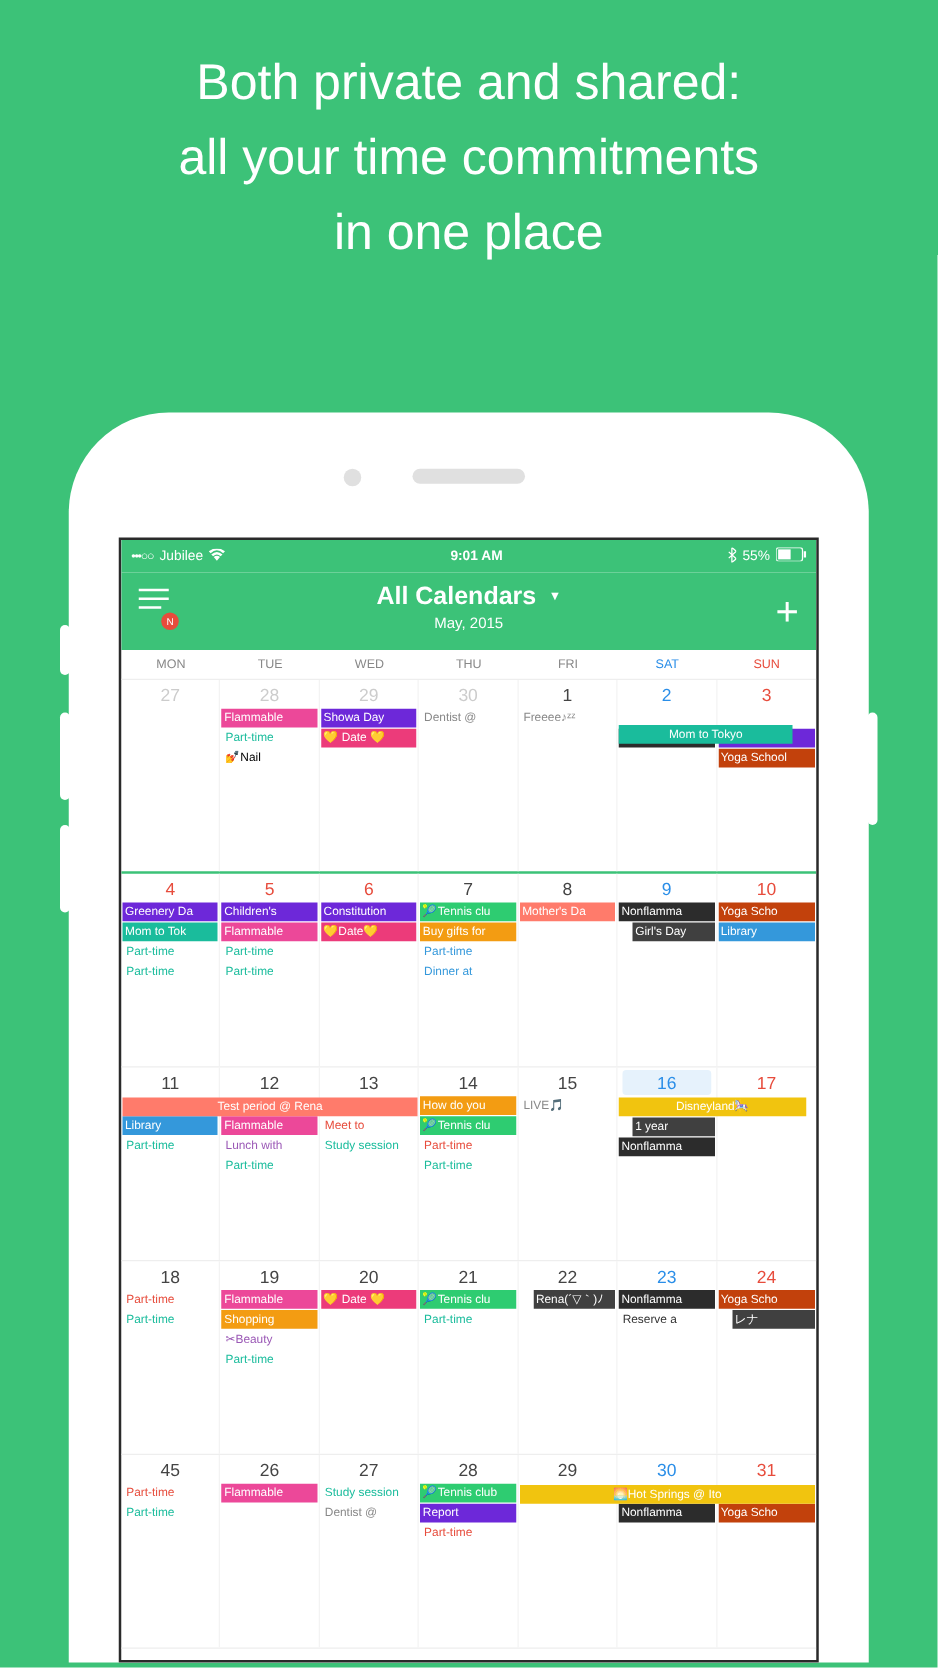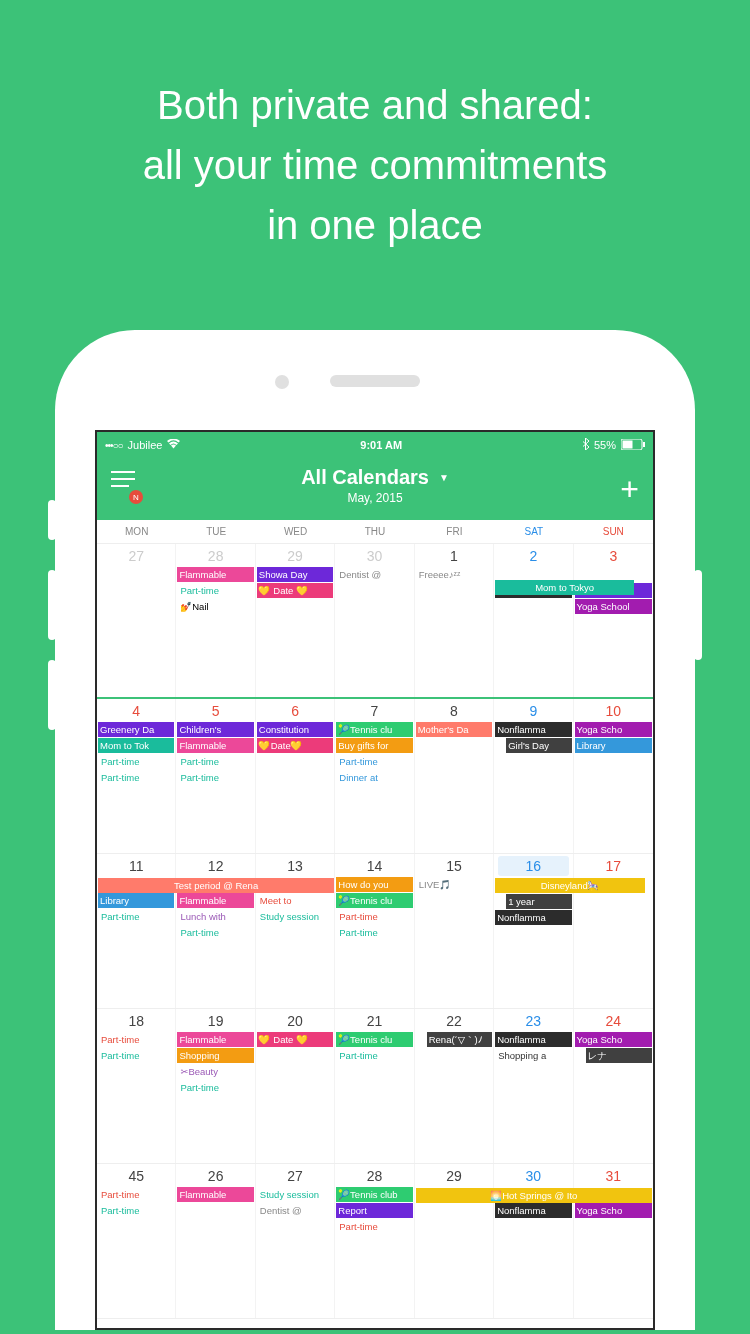--- a/index.html
+++ b/index.html
@@ -9,21 +9,21 @@
   background: #3cc278;
   font-family: -apple-system, "Helvetica Neue", Arial, sans-serif;
   position: relative;
   overflow: hidden;
 }
 .promo-text {
   text-align: center;
   color: white;
   font-size: 40px;
   font-weight: 400;
-  padding-top: 75px;
+  padding-top: 36px;
   line-height: 1.5;
 }
 .phone-frame {
   position: absolute;
   left: 50%;
   transform: translateX(-50%);
   top: 330px;
   width: 640px;
   background: white;
   border-radius: 80px 80px 0 0;
@@ -153,21 +153,21 @@
   z-index: 2;
 }
 .c-gray { background: #ec4899; color: white; }
 .c-red { background: #6d28d9; color: white; }
 .c-pink { background: #ec3b7a; color: white; }
 .c-blue { background: #3498db; color: white; }
 .c-cyan { background: #1abc9c; color: white; }
 .c-orange { background: #f39c12; color: white; }
 .c-yellow { background: #f1c40f; color: white; }
 .c-black { background: #2c2c2c; color: white; }
-.c-purple { background: #a21caf; color: white; }
+.c-purple { background: #c2410c; color: white; }
 .c-salmon { background: #ff7b6b; color: white; }
 .c-lpink { background: #404040; color: white; margin-left: 12px; }
 .c-green { background: #2ecc71; color: white; }
 .t-red { color: #e74c3c; }
 .t-cyan { color: #1abc9c; }
 .t-blue { color: #3498db; }
 .t-purple { color: #9b59b6; }
 .t-gray { color: #888; }
 .t-black { color: #333; }
 </style>
@@ -389,21 +389,21 @@
             <div class="ev c-green">🎾Tennis clu</div>
             <div class="ev txt t-cyan">Part-time</div>
           </div>
           <div class="cal-cell">
             <div class="day-num ">22</div>
             <div class="ev c-lpink">Rena(´▽｀)ﾉ</div>
           </div>
           <div class="cal-cell">
             <div class="day-num sat">23</div>
             <div class="ev c-black">Nonflamma</div>
-            <div class="ev txt t-black">Shopping a</div>
+            <div class="ev txt t-black">Reserve a</div>
           </div>
           <div class="cal-cell">
             <div class="day-num sun">24</div>
             <div class="ev c-purple">Yoga Scho</div>
             <div class="ev c-lpink">レナ</div>
           </div>
         </div>
         <div class="cal-row">
           <div class="ev-span c-yellow" style="left: 318.714px; width: 236.286px; top: 24px; text-align: center;">🌅Hot Springs @ Ito</div>
           <div class="cal-cell">

